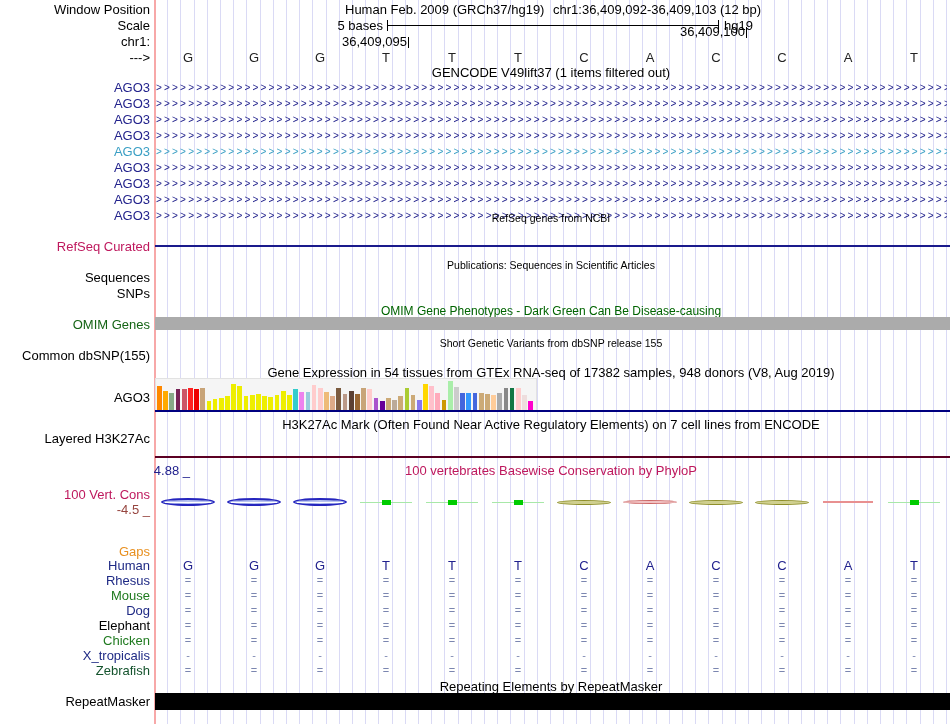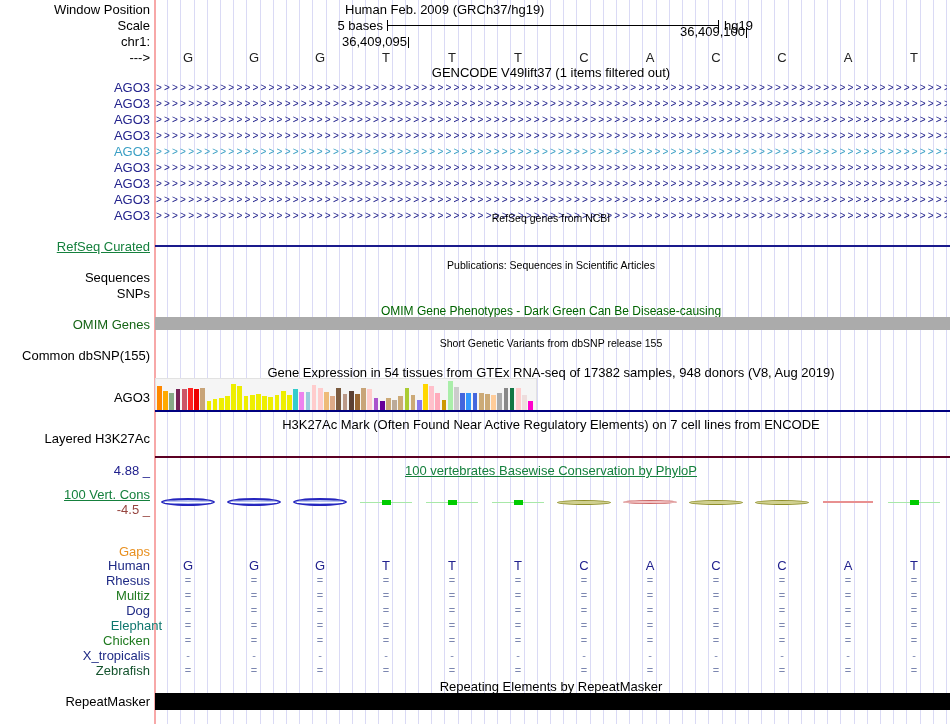--- a/index.html
+++ b/index.html
@@ -5,22 +5,22 @@
   html,body{margin:0;padding:0;background:#fff;}
   #screen{position:relative;width:950px;height:724px;background:#fff;overflow:hidden;
           font-family:"Liberation Sans",sans-serif;color:#000;}
   
   #grid{position:absolute;left:155px;top:0;width:795px;height:724px;
         background-image:repeating-linear-gradient(to right,transparent 0,transparent 12.2px,#DADAF5 12.2px,#DADAF5 13.2px);}
   #pink-border{position:absolute;left:154px;top:0;width:2px;height:724px;background:#F7A8A8;}
   .lab{position:absolute;left:0;width:150px;text-align:right;font-size:13px;line-height:15px;white-space:nowrap;}
   .title{position:absolute;left:155px;width:792px;text-align:center;font-size:13px;line-height:14px;white-space:nowrap;}
   .small{font-size:10.5px;}
-  .navy{color:#21218E;}
-  .slate{color:#15803d;text-decoration:underline;}
+  .navy{color:#21218E;padding-left:40px;}
+  .slate{color:#be185d;}
   .dgreen{color:#156415;}
   .omimgreen{color:#006400;}
   .maroon{color:#96453F;}
   .hdr-line{position:absolute;top:2px;font-size:13px;line-height:15px;white-space:nowrap;}
   .ruler{position:absolute;left:387px;top:20px;width:330px;height:11px;border-left:1px solid #000;border-right:1px solid #000;}
   .ruler::after{content:"";position:absolute;left:0;right:0;top:5px;height:1px;background:#000;}
   .coord{position:absolute;width:141px;text-align:right;font-size:13px;line-height:13px;white-space:nowrap;}
   .tick{display:inline-block;width:1px;height:11px;background:#000;vertical-align:middle;margin-left:1px;}
   .base-letter{position:absolute;width:66px;text-align:center;font-size:13px;line-height:15px;color:#222;}
   .gene-row{position:absolute;left:0;right:0;height:16px;line-height:16px;color:#22228C;}
@@ -50,20 +50,21 @@
 </style>
 </head>
 <body>
 
 <div id="screen">
   <div id="grid"></div>
   <div id="pink-border"></div>
 
   <div class="lab" style="top:2px">Window Position</div>
   <span class="hdr-line" style="left:345px">Human Feb. 2009 (GRCh37/hg19)</span>
+  <span class="hdr-line" style="left:553px">chr1:36,409,092-36,409,103 (12 bp)</span>
 
   <div class="lab" style="top:18px">Scale</div>
   <div class="coord" style="left:280px;top:19px;width:103px">5 bases</div>
   <div class="ruler"></div>
   <div class="hdr-line" style="left:724px;top:18px">hg19</div>
 
   <div class="lab" style="top:34px">chr1:</div>
   <div class="coord" style="left:268px;top:35px"><span>36,409,095</span><span class="tick"></span></div>
   <div class="coord" style="left:606px;top:25px"><span>36,409,100</span><span class="tick"></span></div>
 
@@ -281,21 +282,21 @@
         <span class="sp-mark mark-sym" style="left: 419px;">=</span>
         <span class="sp-mark mark-sym" style="left: 485px;">=</span>
         <span class="sp-mark mark-sym" style="left: 551px;">=</span>
         <span class="sp-mark mark-sym" style="left: 617px;">=</span>
         <span class="sp-mark mark-sym" style="left: 683px;">=</span>
         <span class="sp-mark mark-sym" style="left: 749px;">=</span>
         <span class="sp-mark mark-sym" style="left: 815px;">=</span>
         <span class="sp-mark mark-sym" style="left: 881px;">=</span>
       </div>
       <div class="sp-row" style="top: 588px;">
-        <span class="sp-lab" style="color: rgb(31, 122, 31);">Multiz</span>
+        <span class="sp-lab" style="color: rgb(31, 122, 31);">Mouse</span>
         <span class="sp-mark mark-sym" style="left: 155px;">=</span>
         <span class="sp-mark mark-sym" style="left: 221px;">=</span>
         <span class="sp-mark mark-sym" style="left: 287px;">=</span>
         <span class="sp-mark mark-sym" style="left: 353px;">=</span>
         <span class="sp-mark mark-sym" style="left: 419px;">=</span>
         <span class="sp-mark mark-sym" style="left: 485px;">=</span>
         <span class="sp-mark mark-sym" style="left: 551px;">=</span>
         <span class="sp-mark mark-sym" style="left: 617px;">=</span>
         <span class="sp-mark mark-sym" style="left: 683px;">=</span>
         <span class="sp-mark mark-sym" style="left: 749px;">=</span>
@@ -311,21 +312,21 @@
         <span class="sp-mark mark-sym" style="left: 419px;">=</span>
         <span class="sp-mark mark-sym" style="left: 485px;">=</span>
         <span class="sp-mark mark-sym" style="left: 551px;">=</span>
         <span class="sp-mark mark-sym" style="left: 617px;">=</span>
         <span class="sp-mark mark-sym" style="left: 683px;">=</span>
         <span class="sp-mark mark-sym" style="left: 749px;">=</span>
         <span class="sp-mark mark-sym" style="left: 815px;">=</span>
         <span class="sp-mark mark-sym" style="left: 881px;">=</span>
       </div>
       <div class="sp-row" style="top: 618px;">
-        <span class="sp-lab" style="color: #0f766e; margin-left: 12px;">Elephant</span>
+        <span class="sp-lab" style="color: #000000;">Elephant</span>
         <span class="sp-mark mark-sym" style="left: 155px;">=</span>
         <span class="sp-mark mark-sym" style="left: 221px;">=</span>
         <span class="sp-mark mark-sym" style="left: 287px;">=</span>
         <span class="sp-mark mark-sym" style="left: 353px;">=</span>
         <span class="sp-mark mark-sym" style="left: 419px;">=</span>
         <span class="sp-mark mark-sym" style="left: 485px;">=</span>
         <span class="sp-mark mark-sym" style="left: 551px;">=</span>
         <span class="sp-mark mark-sym" style="left: 617px;">=</span>
         <span class="sp-mark mark-sym" style="left: 683px;">=</span>
         <span class="sp-mark mark-sym" style="left: 749px;">=</span>

